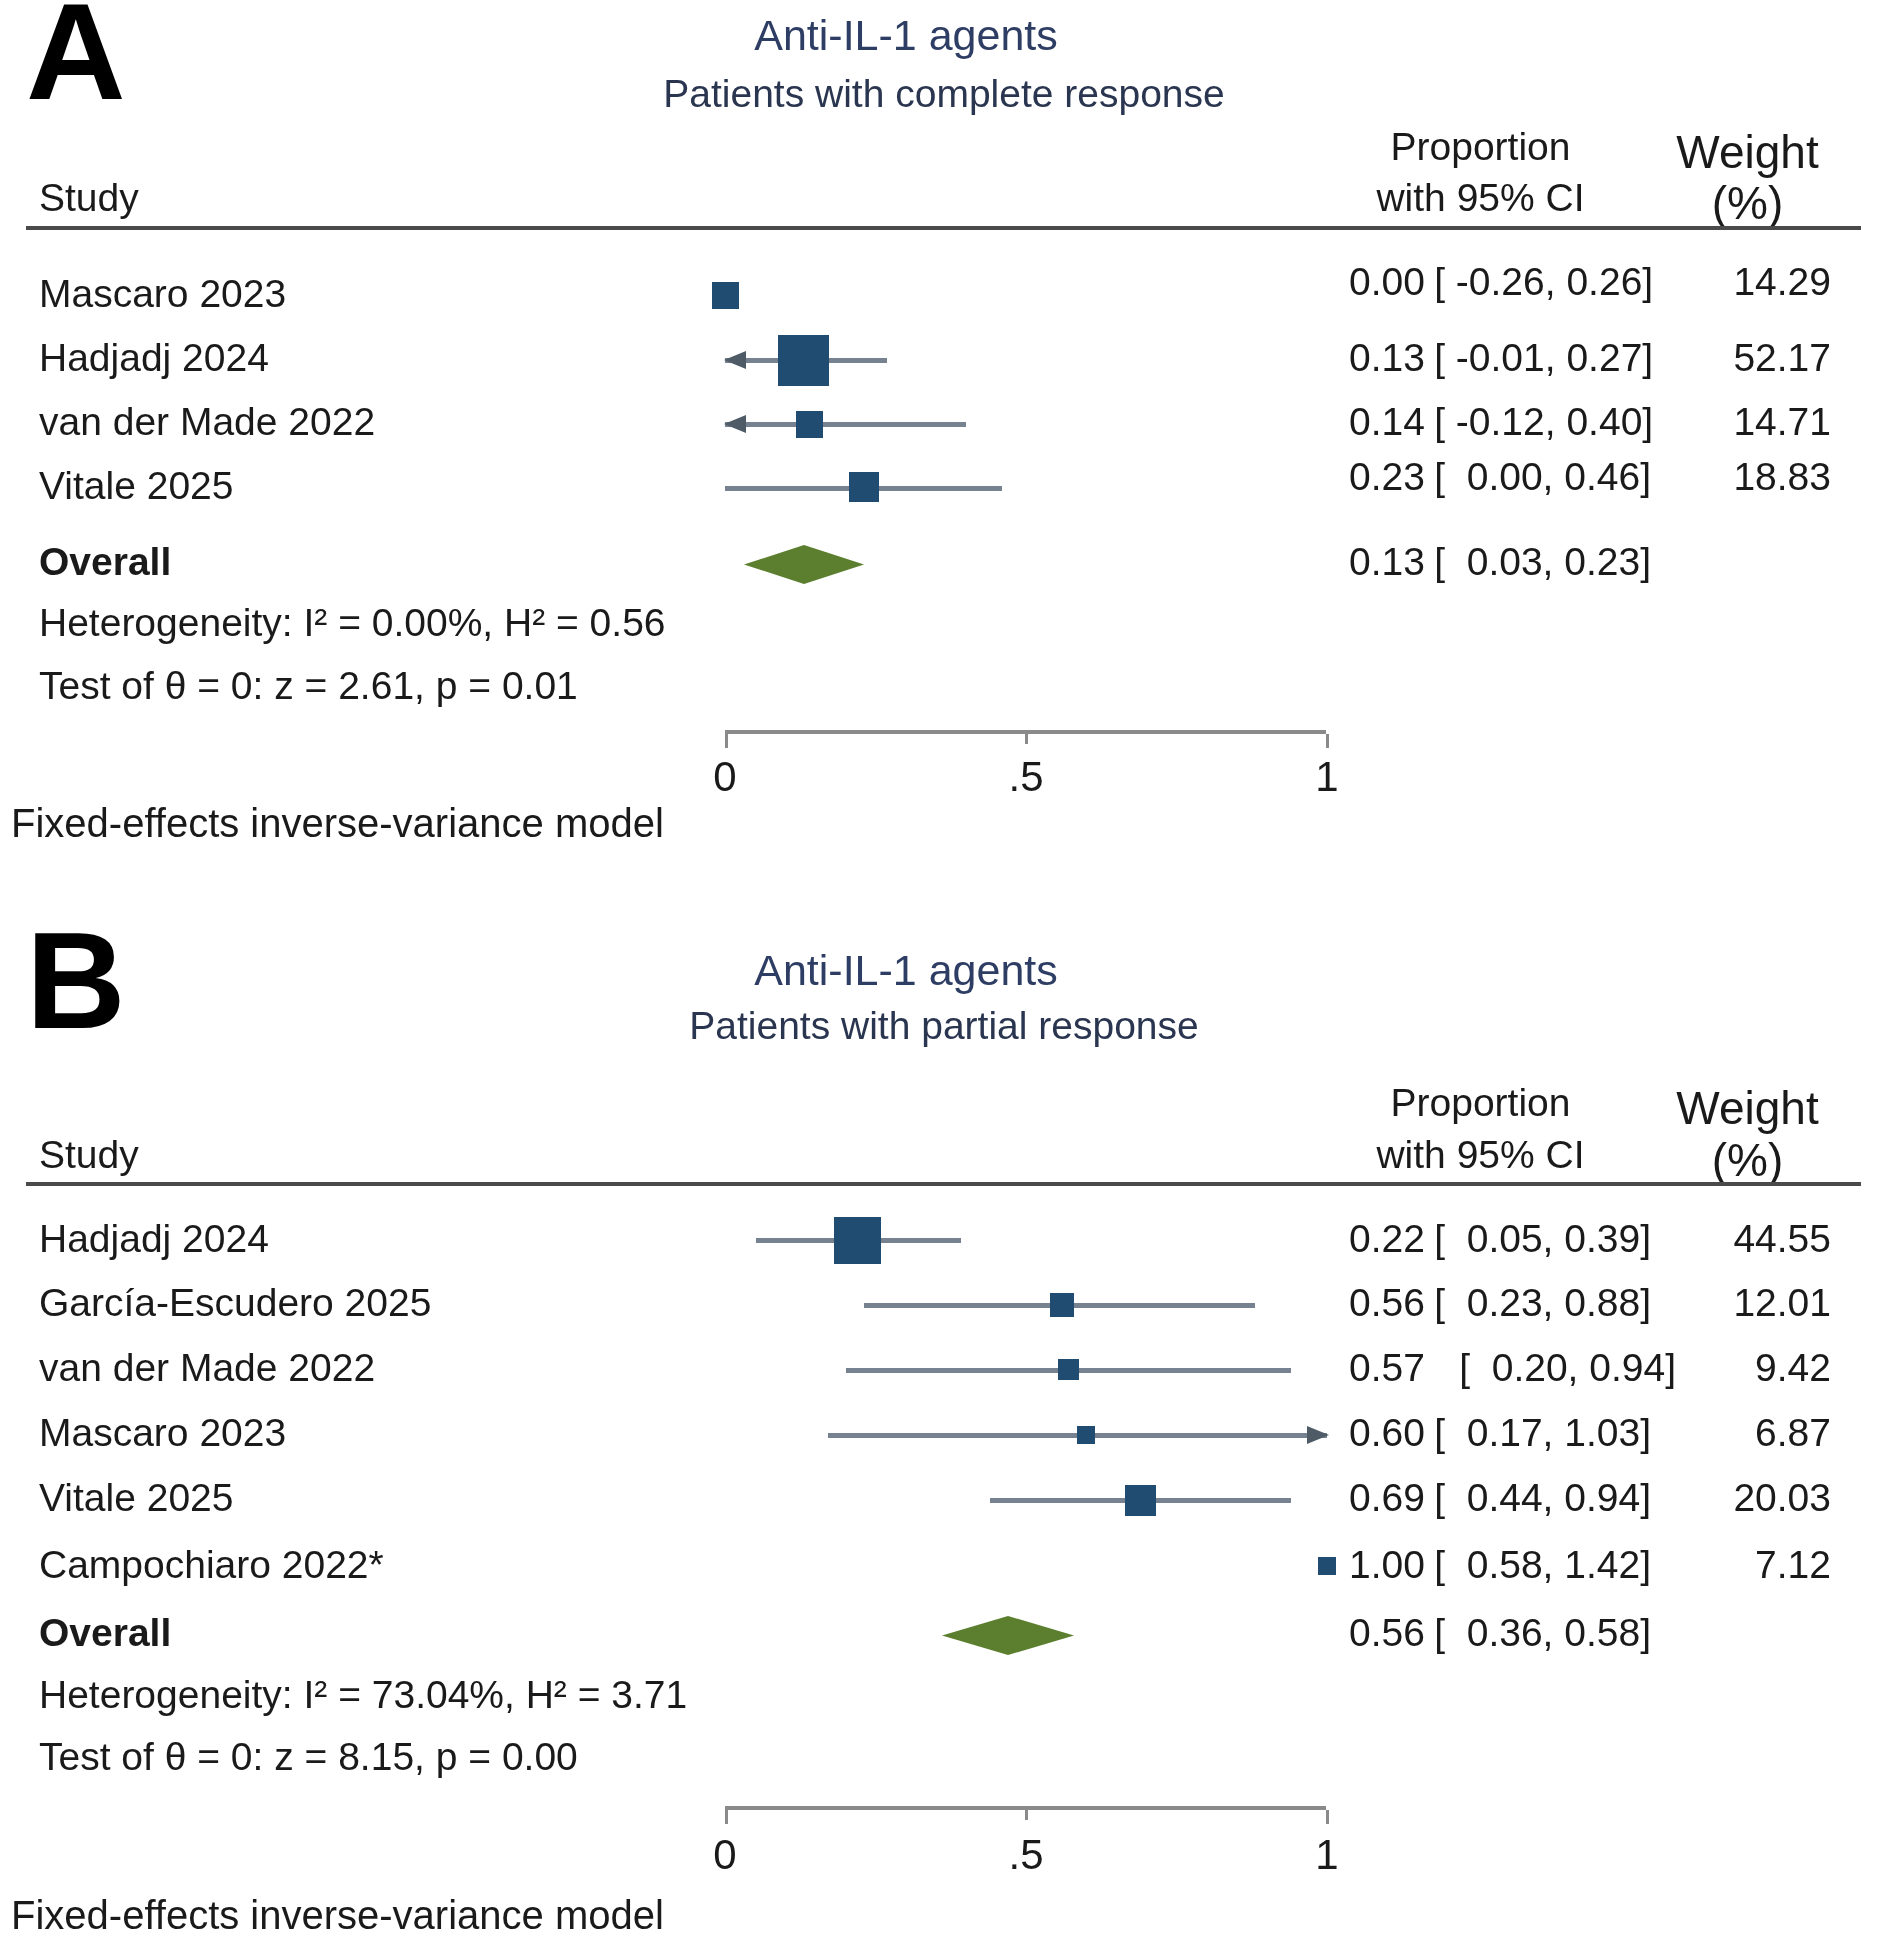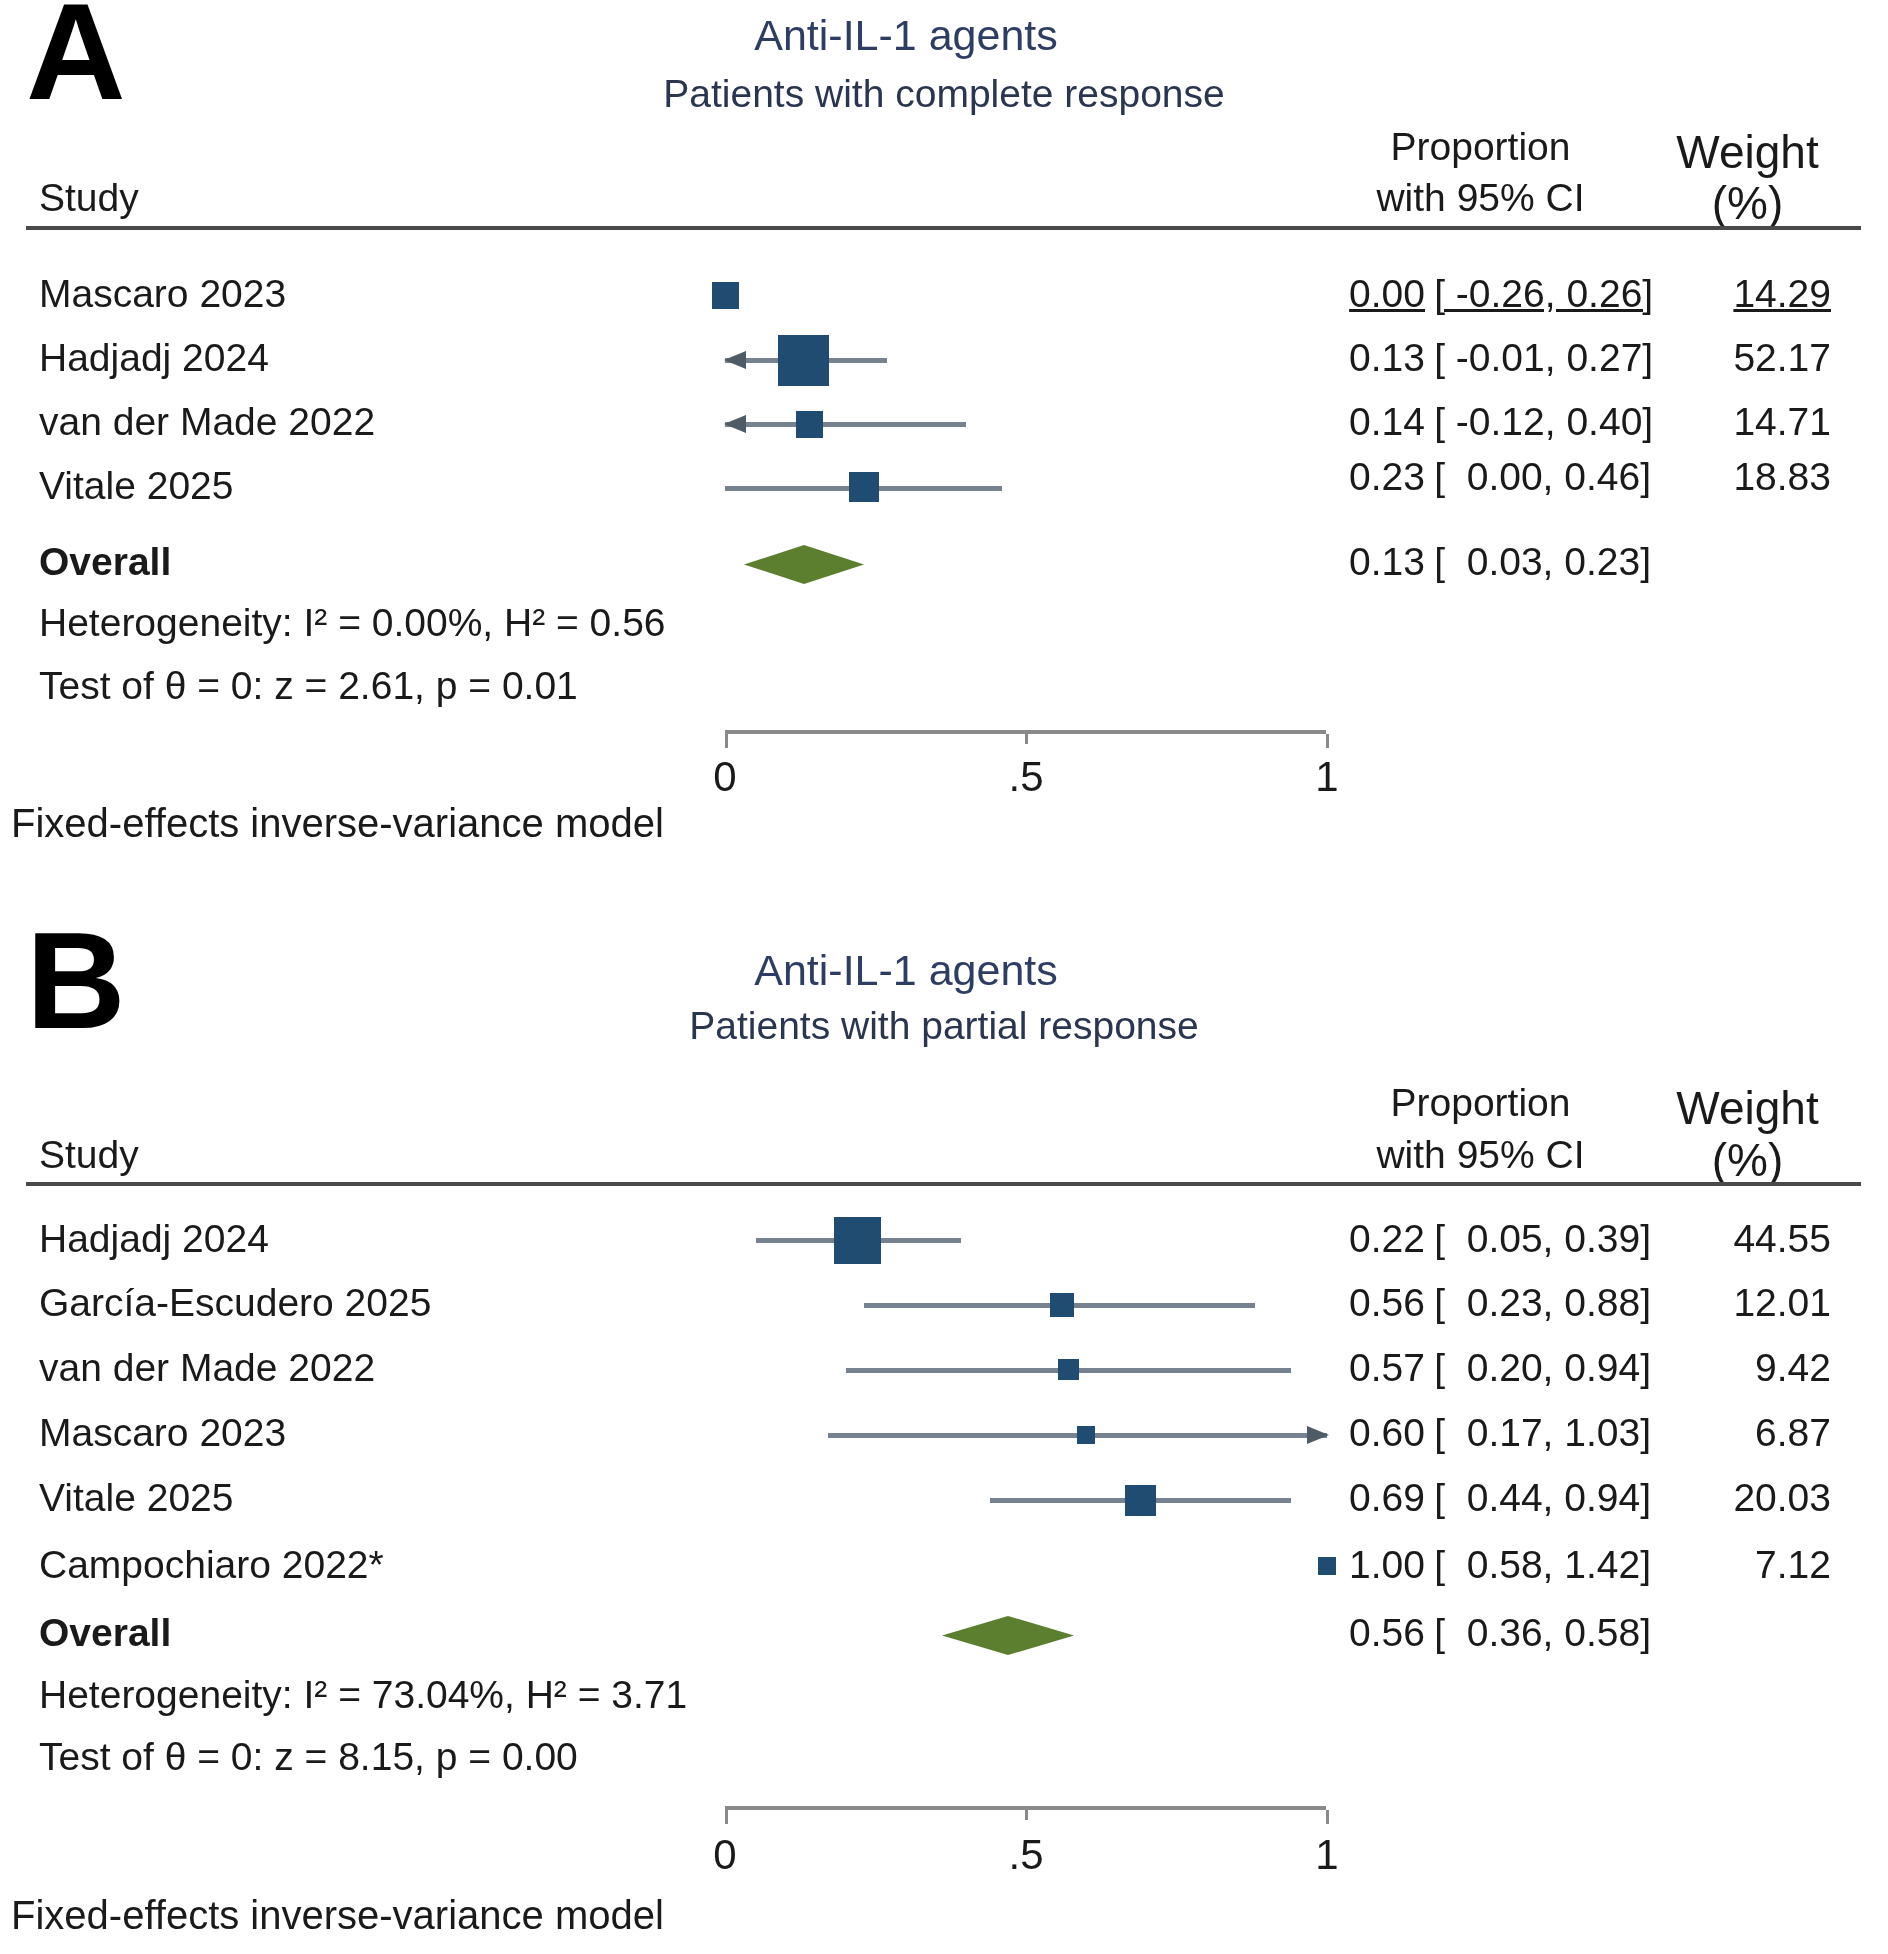--- a/index.html
+++ b/index.html
@@ -49,21 +49,21 @@
     <div class="prop-head prop2">with 95% CI</div>
     <div class="wt-head wt1">Weight</div>
     <div class="wt-head wt2">(%)</div>
     <div class="study-head">Study</div>
     <div class="hrule"></div>
     <div class="het">Heterogeneity: I² = 0.00%, H² = 0.56</div>
     <div class="test">Test of θ = 0: z = 2.61, p = 0.01</div>
     <div class="footer">Fixed-effects inverse-variance model</div>
   <div class="rowtext" style="left: 39px; top: 271px;">Mascaro 2023</div>
       <div style="position: absolute; left: 712px; top: 282px; width: 27px; height: 27px; background: rgb(31, 76, 112);"></div>
-      <div class="vals" style="top: 271px; text-decoration: underline;">
+      <div class="vals" style="top: 259px;">
         <span class="est">0.00</span>
         <span class="ci">[ -0.26, 0.26]</span>
         <span class="wt">14.29</span>
       </div>
       <div class="rowtext" style="left: 39px; top: 335px;">Hadjadj 2024</div>
       <div style="position: absolute; left: 725px; top: 358px; width: 162px; height: 4.6px; background: rgb(118, 130, 143);"></div>
       <div style="position: absolute; left: 724px; top: 351px; width: 0px; height: 0px; border-top: 9.2px solid transparent; border-bottom: 9.2px solid transparent; border-right: 22px solid rgb(79, 91, 102);"></div>
       <div style="position: absolute; left: 778px; top: 335px; width: 51px; height: 51px; background: rgb(31, 76, 112);"></div>
       <div class="vals" style="top: 335px;">
         <span class="est">0.13</span>
@@ -128,21 +128,21 @@
       <div style="position: absolute; left: 864px; top: 374px; width: 391px; height: 4.6px; background: rgb(118, 130, 143);"></div>
       <div style="position: absolute; left: 1050px; top: 364px; width: 24px; height: 24px; background: rgb(31, 76, 112);"></div>
       <div class="vals" style="top: 351px;">
         <span class="est">0.56</span>
         <span class="ci">[  0.23, 0.88]</span>
         <span class="wt">12.01</span>
       </div>
       <div class="rowtext" style="left: 39px; top: 416px;">van der Made 2022</div>
       <div style="position: absolute; left: 846px; top: 439px; width: 445px; height: 4.6px; background: rgb(118, 130, 143);"></div>
       <div style="position: absolute; left: 1058px; top: 430px; width: 21px; height: 21px; background: rgb(31, 76, 112);"></div>
-      <div class="vals" style="top: 416px;">
+      <div class="vals" style="top: 416px; gap: 25px;">
         <span class="est">0.57</span>
         <span class="ci">[  0.20, 0.94]</span>
         <span class="wt">9.42</span>
       </div>
       <div class="rowtext" style="left: 39px; top: 481px;">Mascaro 2023</div>
       <div style="position: absolute; left: 828px; top: 504px; width: 499px; height: 4.6px; background: rgb(118, 130, 143);"></div>
       <div style="position: absolute; left: 1307px; top: 497px; width: 0px; height: 0px; border-top: 9.2px solid transparent; border-bottom: 9.2px solid transparent; border-left: 22px solid rgb(79, 91, 102);"></div>
       <div style="position: absolute; left: 1077px; top: 497px; width: 18.4px; height: 18.4px; background: rgb(31, 76, 112);"></div>
       <div class="vals" style="top: 481px;">
         <span class="est">0.60</span>

